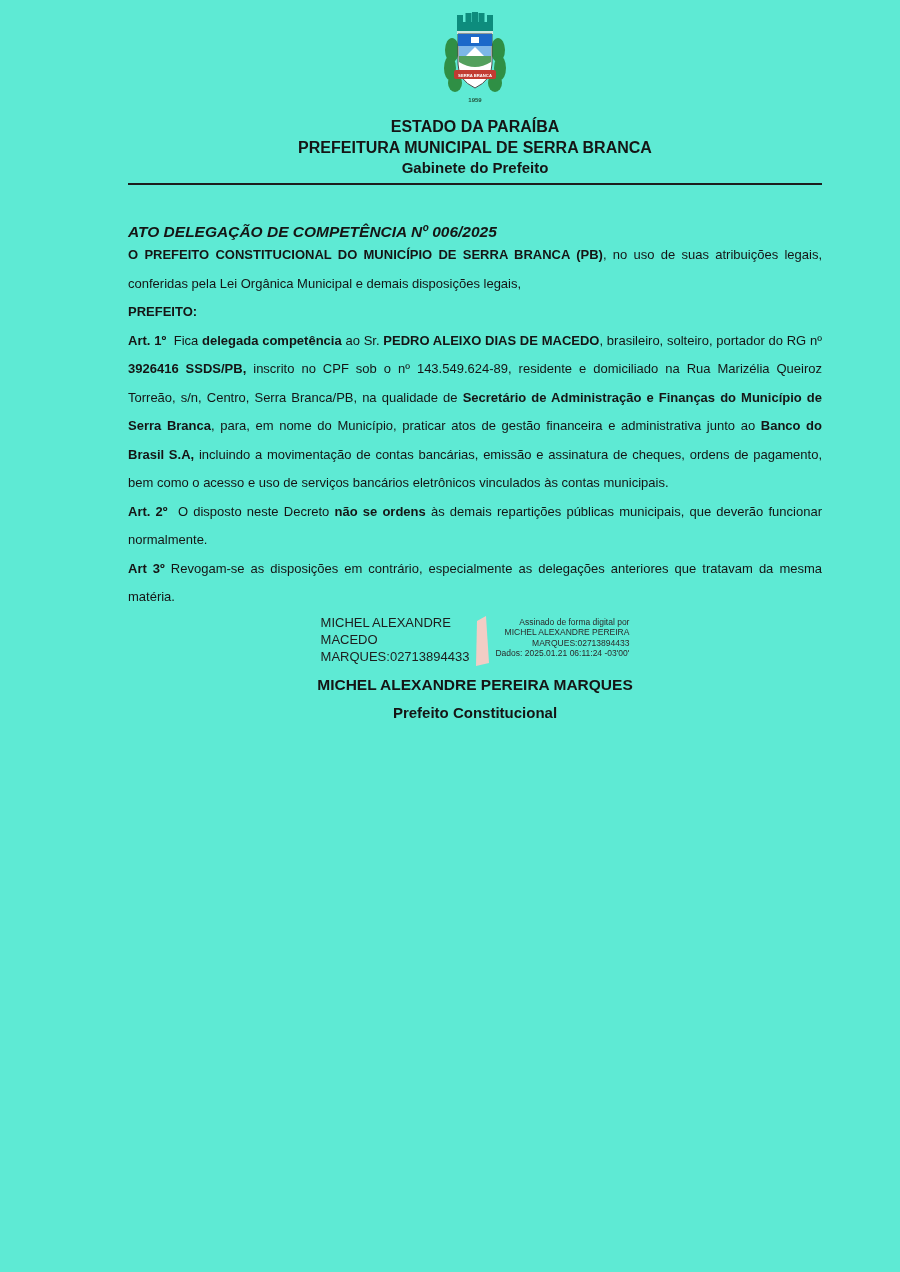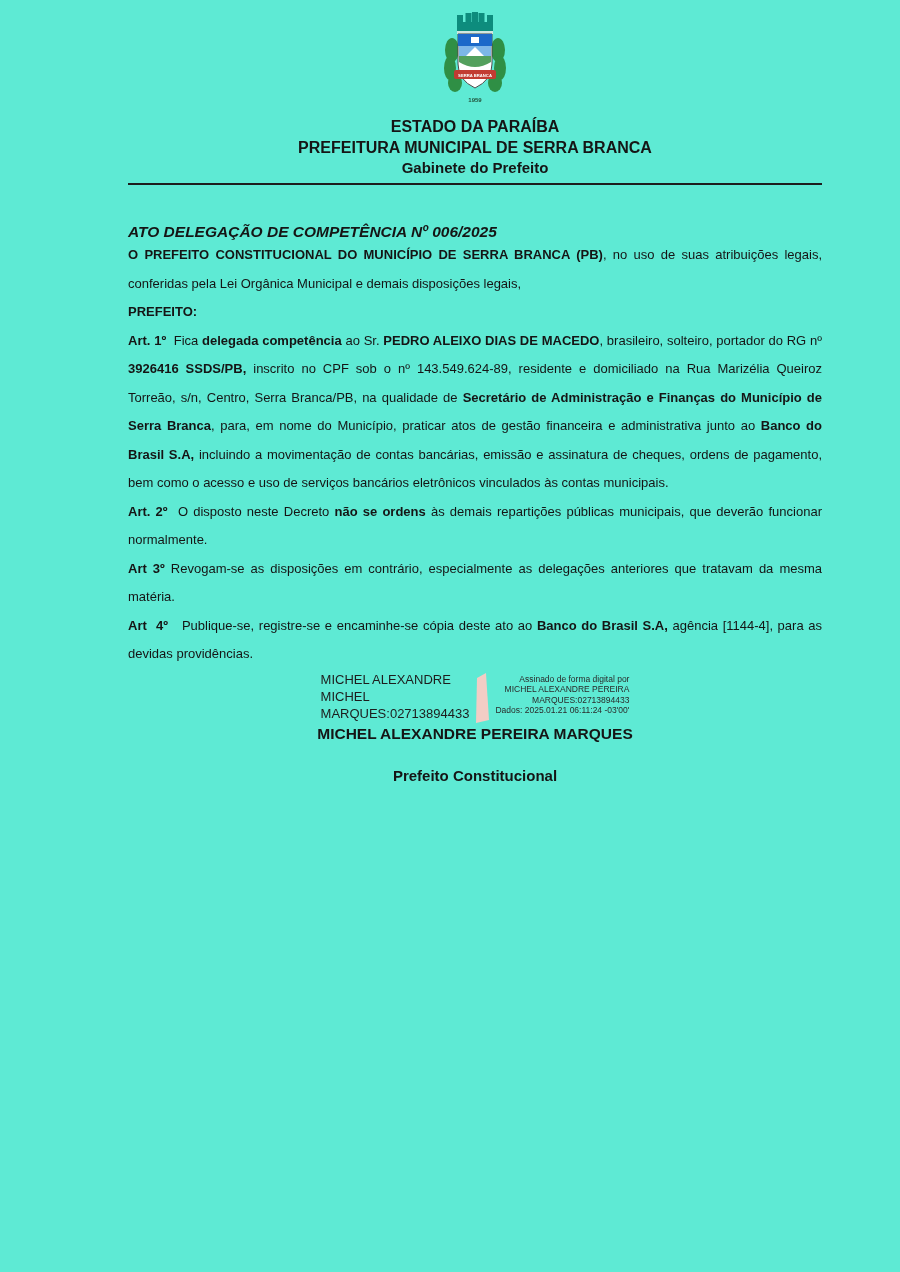--- a/index.html
+++ b/index.html
@@ -28,22 +28,22 @@
   .resolve { font-weight: 700; margin-top: 22px; }
   .article { margin-top: 23px; }
   .dateline { margin-top: 30px; text-align: left; }
   .stamp {
     display: flex; justify-content: center; align-items: flex-start;
     gap: 5px; margin-top: 2px;
   }
   .stamp-name { font-size: 13px; line-height: 17px; color: #1d1d1d; text-align: left; }
   .stamp-details { font-size: 8.5px; line-height: 10.5px; color: #2a2a2a; text-align: right; padding-top: 3px; }
   .ribbon { flex: 0 0 auto; margin-top: 2px; }
-  .signer-name { font-weight: 700; font-size: 15.5px; text-align: center; margin-top: 0; }
-  .signer-title { font-weight: 700; font-size: 15px; text-align: center; margin-top: 24px; }
+  .signer-name { font-weight: 700; font-size: 15.5px; text-align: center; margin-top: 8px; }
+  .signer-title { font-weight: 700; font-size: 15px; text-align: center; margin-top: 10px; }
 </style>
 </head>
 <body>
 
 <div class="page">
 
   <div class="letterhead">
     <svg class="crest" width="62" height="94" viewBox="0 0 62 94" aria-hidden="true">
 
       <g fill="#0d8c7d">
@@ -85,27 +85,26 @@
 
   <p class="doc-title">ATO DELEGAÇÃO DE COMPETÊNCIA Nº 006/2025</p>
 
   <p class="para preamble"><b>O PREFEITO CONSTITUCIONAL DO MUNICÍPIO DE SERRA BRANCA (PB)</b><span>, no uso de suas atribuições legais, conferidas pela Lei Orgânica Municipal e demais disposições legais,</span></p>
 
   <p class="para resolve">PREFEITO:</p>
 
   <p class="para article"><b>Art. 1º</b><span>&nbsp; Fica </span><b>delegada competência</b><span> ao Sr. </span><b>PEDRO ALEIXO DIAS DE MACEDO</b><span>, brasileiro, solteiro, portador do RG nº </span><b>3926416 SSDS/PB,</b><span> inscrito no CPF sob o nº 143.549.624-89, residente e domiciliado na Rua Marizélia Queiroz Torreão, s/n, Centro, Serra Branca/PB, na qualidade de </span><b>Secretário de Administração e Finanças do Município de Serra Branca</b><span>, para, em nome do Município, praticar atos de gestão financeira e administrativa junto ao </span><b>Banco do Brasil S.A,</b><span> incluindo a movimentação de contas bancárias, emissão e assinatura de cheques, ordens de pagamento, bem como o acesso e uso de serviços bancários eletrônicos vinculados às contas municipais.</span></p>
   <p class="para article"><b>Art. 2º</b><span>&nbsp; O disposto neste Decreto </span><b>não se ordens</b><span> às demais repartições públicas municipais, que deverão funcionar normalmente.</span></p>
   <p class="para article"><b>Art 3º</b><span> Revogam-se as disposições em contrário, especialmente as delegações anteriores que tratavam da mesma matéria.</span></p>
-  <p class="para article"><b>Art&nbsp; 4º</b><span>&nbsp;&nbsp; Publique-se, registre-se e encaminhe-se cópia deste ato ao </span><b>Banco do Brasil S.A,</b><span> agência [1144-4], para as devidas providências.</span></p>
 
 
   <div class="stamp">
     <div class="stamp-name">
       <div>MICHEL ALEXANDRE</div>
-      <div>MICHEL</div>
+      <div>MACEDO</div>
       <div>MARQUES:02713894433</div>
     </div>
     <svg class="ribbon" width="16" height="52" viewBox="0 0 16 52" aria-hidden="true">
       <polygon points="3,5 12,0 15,47 2,50" fill="#f2cdc5"></polygon>
     </svg>
     <div class="stamp-details">
       <div>Assinado de forma digital por</div>
       <div>MICHEL ALEXANDRE PEREIRA</div>
       <div>MARQUES:02713894433</div>
       <div>Dados: 2025.01.21 06:11:24 -03'00'</div>

